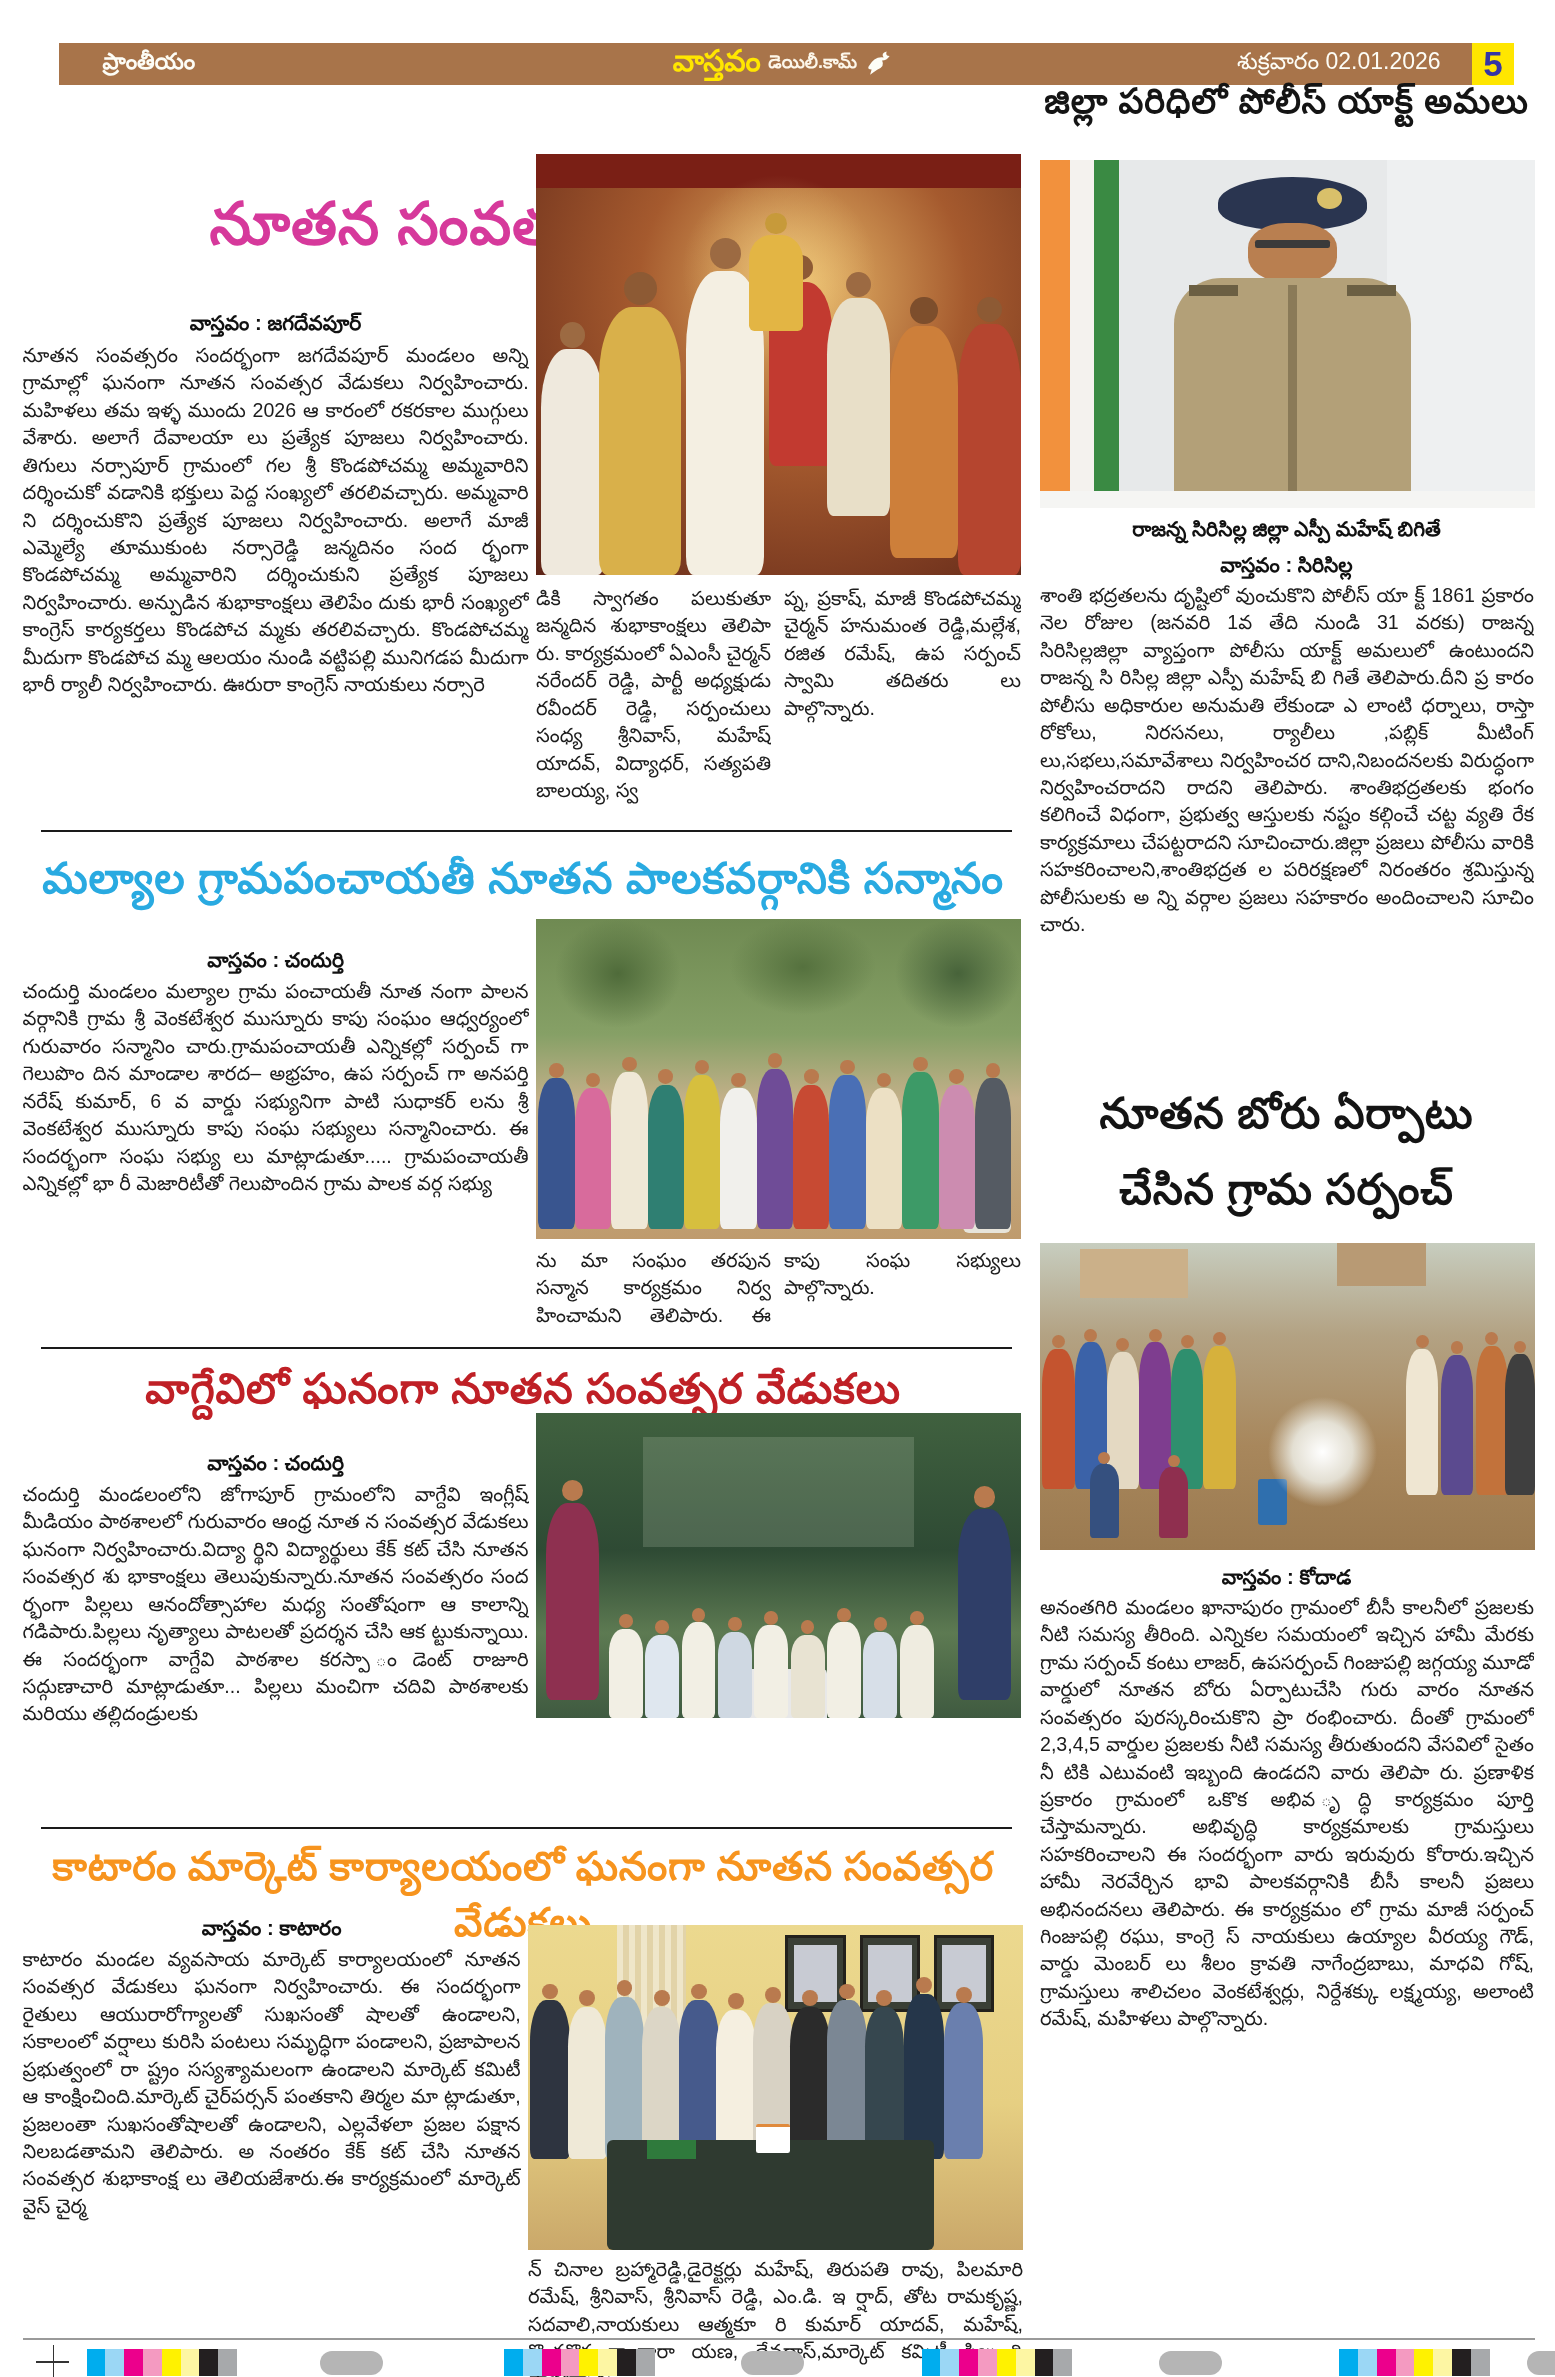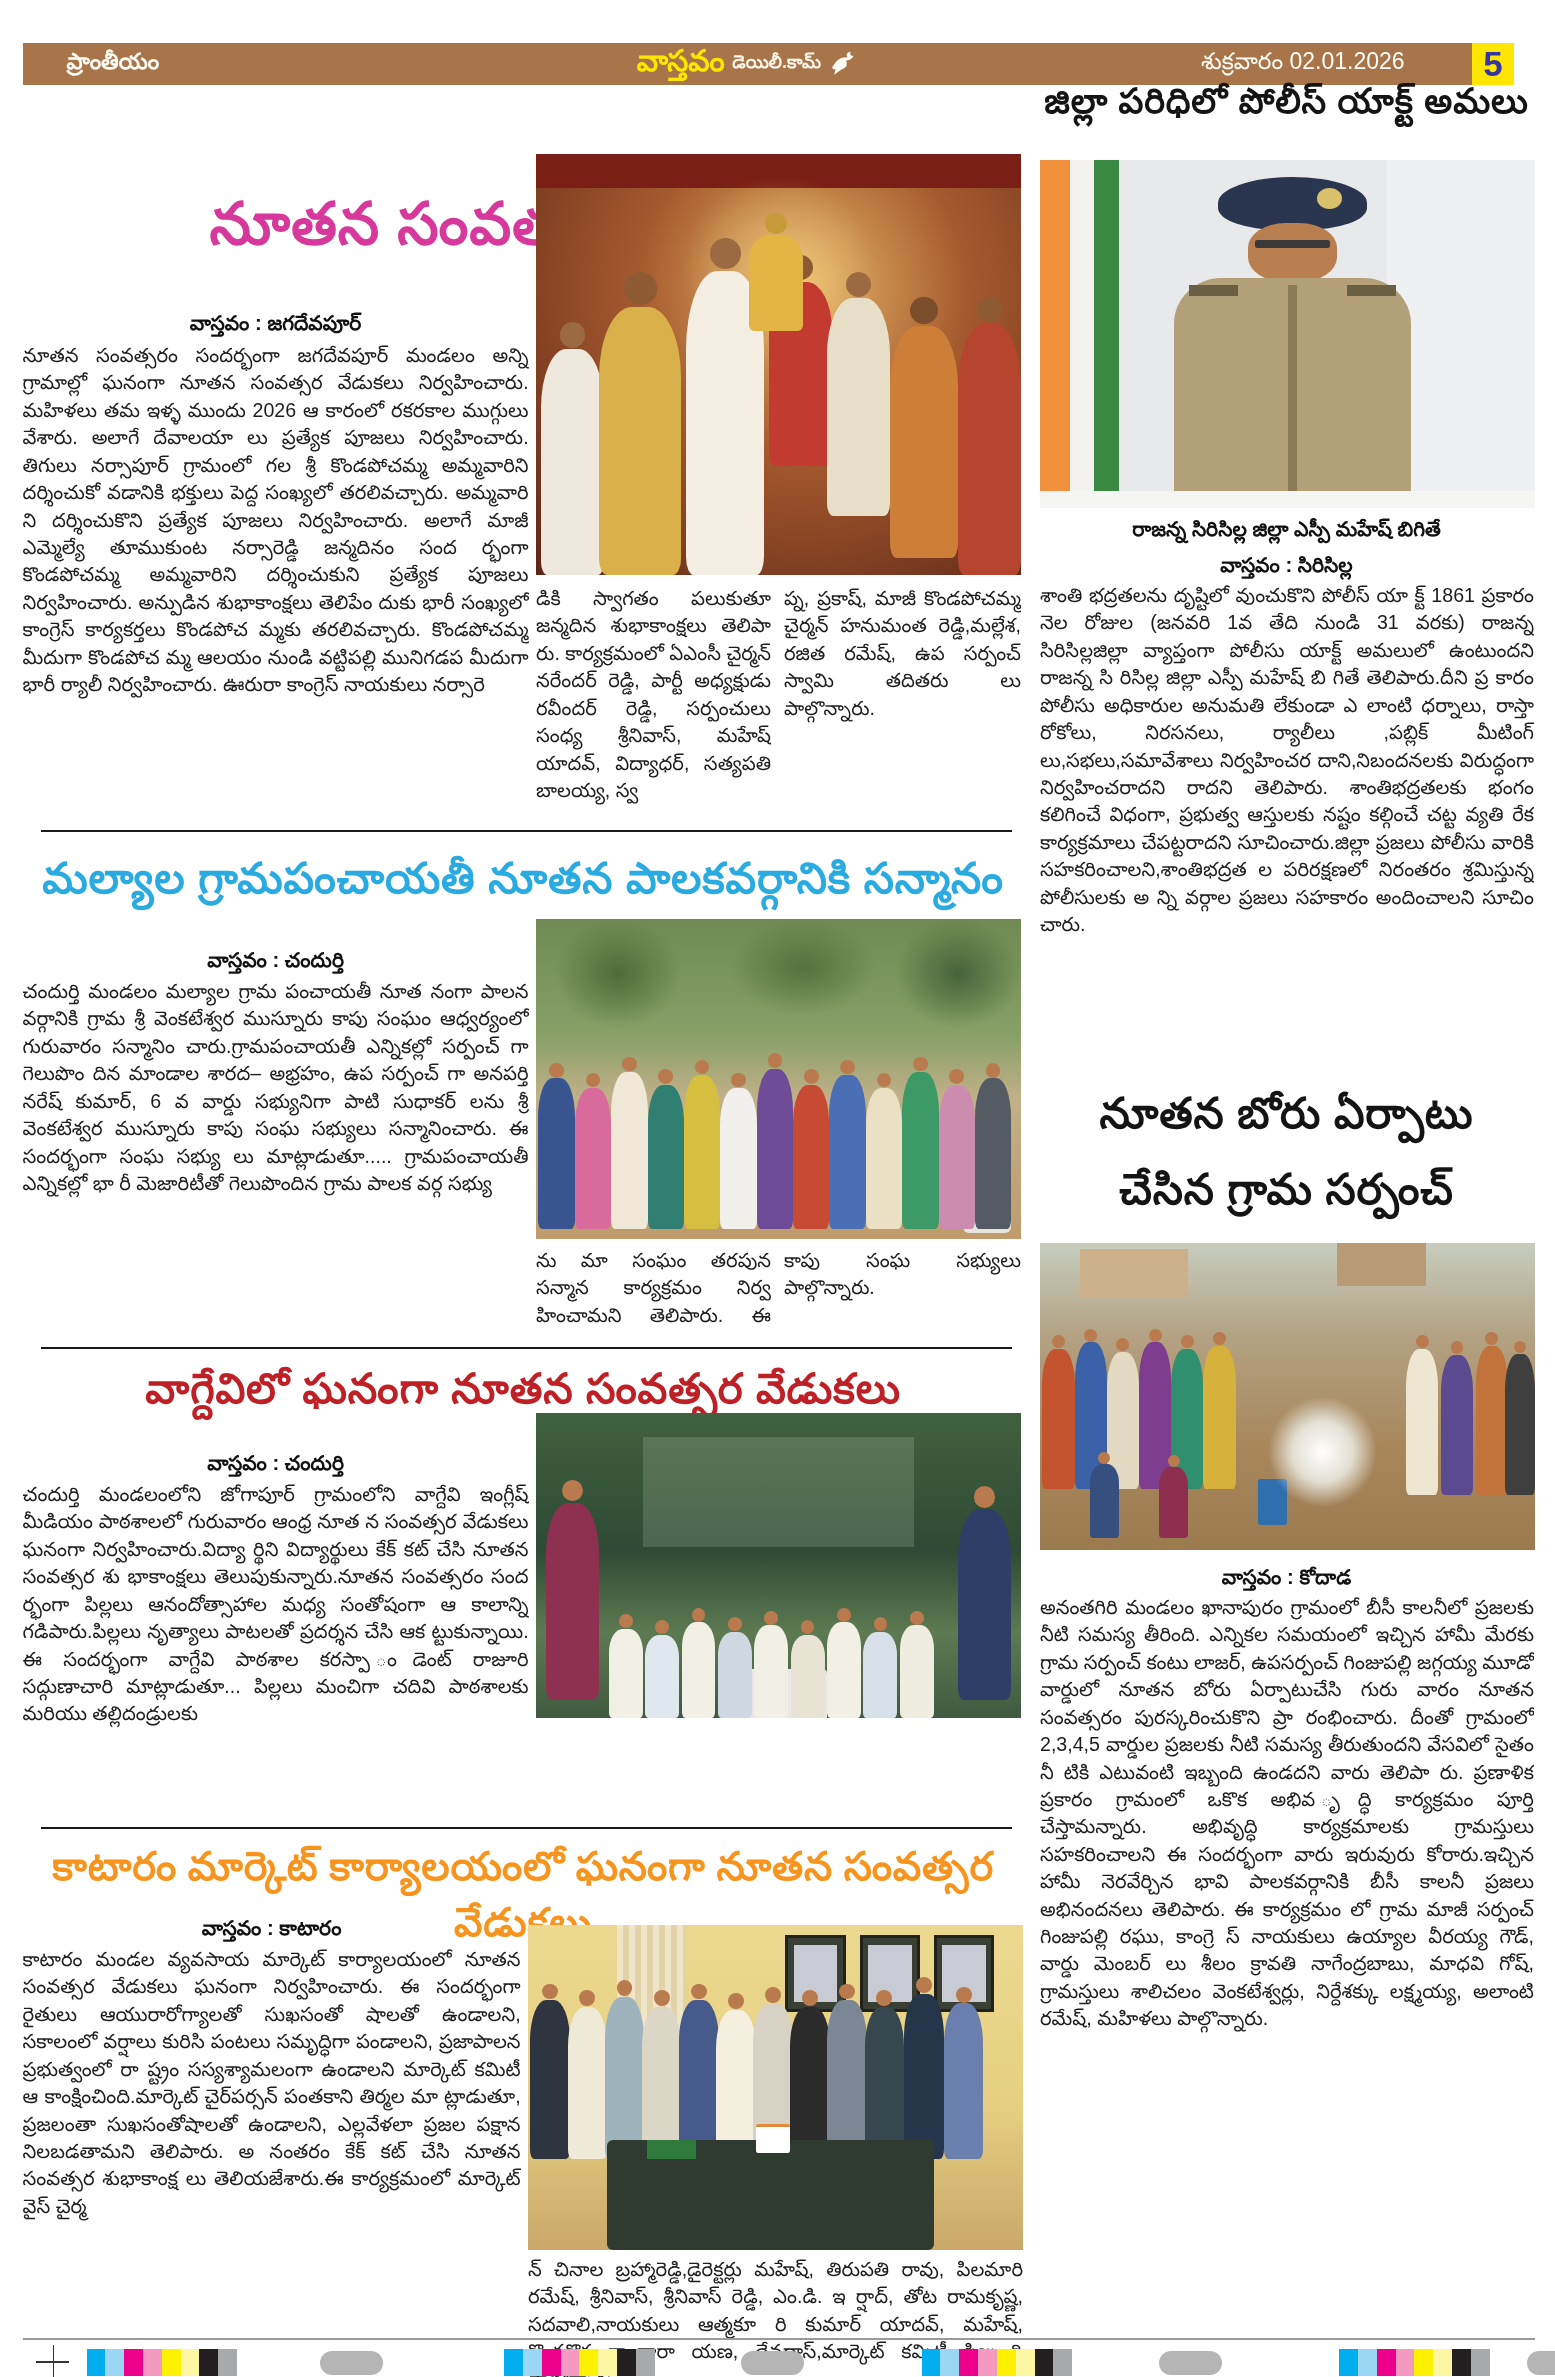--- a/index.html
+++ b/index.html
@@ -1,20 +1,20 @@
 <!DOCTYPE html>
 <html style="font-size:12px"><head>
 <meta charset="utf-8">
 <style>
   html,body{margin:0;padding:0;background:#ffffff;}
   .page{position:relative;width:1555px;height:2377px;background:#ffffff;overflow:hidden;
         font-family:"Liberation Sans", sans-serif;color:#1b1b1b;}
   .abs{position:absolute;}
   
-  .mast{background:#a8744a;display:flex;align-items:center;}
+  .mast{background:#a8744a;display:flex;align-items:center;margin-left:36px;}
   .mast-section{position:absolute;left:44px;color:#fdfdf6;font-size:22.6px;font-weight:bold;}
   .mast-brand{position:absolute;left:50%;transform:translateX(-50%);display:flex;align-items:center;gap:7.5px;}
   .brand-main{color:#ffe600;font-size:30px;font-weight:bold;}
   .brand-suffix{color:#fdf7ea;font-size:18px;font-weight:bold;}
   .mast-date{position:absolute;right:68px;color:#fdfdf6;font-size:23px;}
   .pagebox{background:#ffe600;display:flex;align-items:center;justify-content:center;
            color:#3535a5;font-size:35px;font-weight:bold;}
   
   .hl{font-weight:bold;text-align:center;letter-spacing:0.8px;}
   .hl1{color:#d6399b;font-size:59px;}

